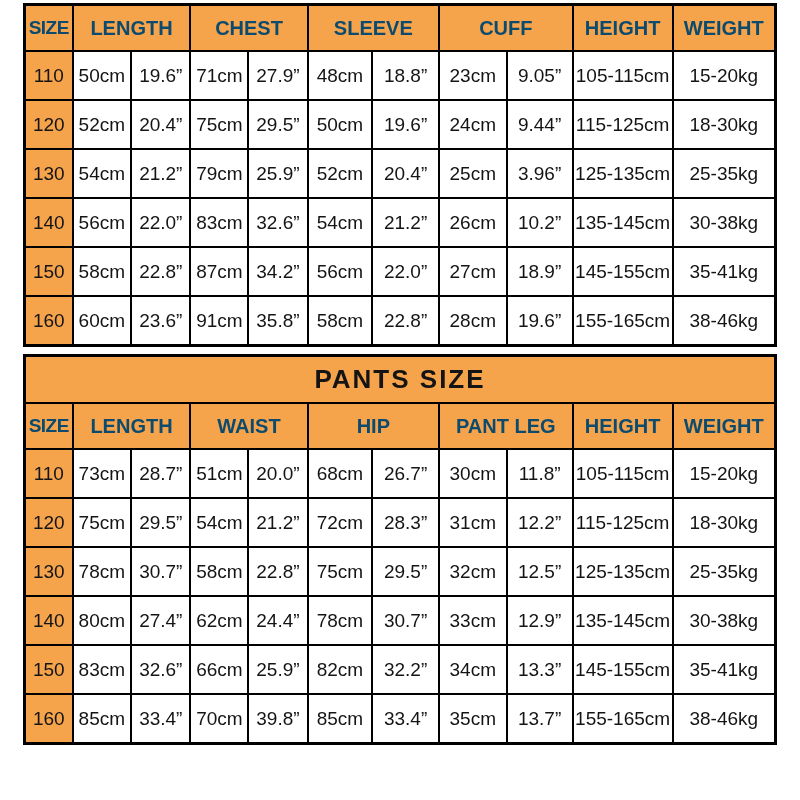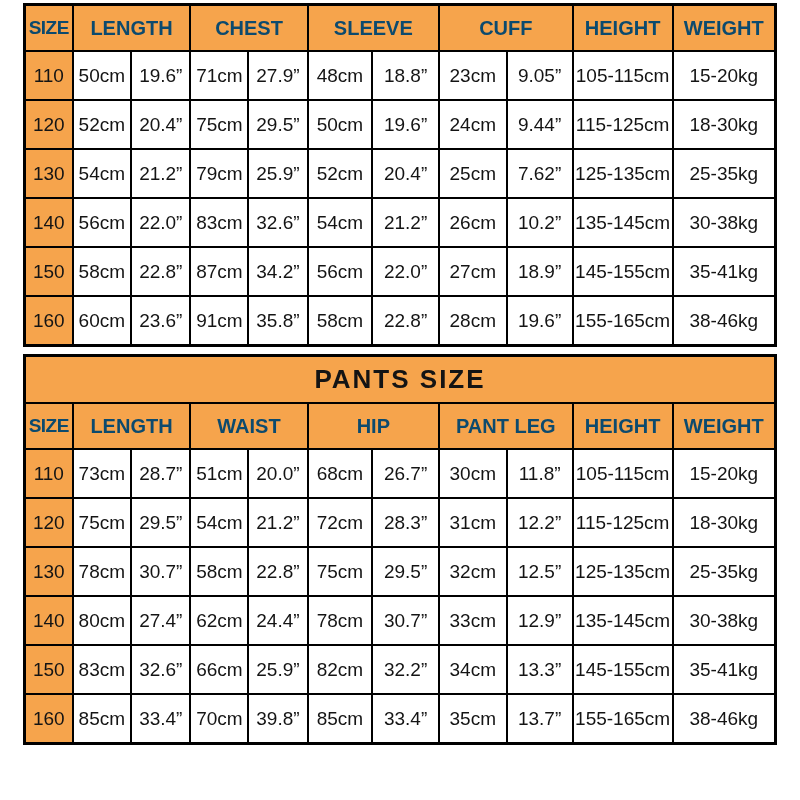--- a/index.html
+++ b/index.html
@@ -124,21 +124,21 @@
         </tr>
         <tr>
           <td class="size-cell">130</td>
           <td class="data-cell">54cm</td>
           <td class="data-cell">21.2”</td>
           <td class="data-cell">79cm</td>
           <td class="data-cell">25.9”</td>
           <td class="data-cell">52cm</td>
           <td class="data-cell">20.4”</td>
           <td class="data-cell">25cm</td>
-          <td class="data-cell">7.62”</td>
+          <td class="data-cell">3.96”</td>
           <td class="data-cell">125-135cm</td>
           <td class="data-cell">25-35kg</td>
         </tr>
         <tr>
           <td class="size-cell">140</td>
           <td class="data-cell">56cm</td>
           <td class="data-cell">22.0”</td>
           <td class="data-cell">83cm</td>
           <td class="data-cell">32.6”</td>
           <td class="data-cell">54cm</td>

